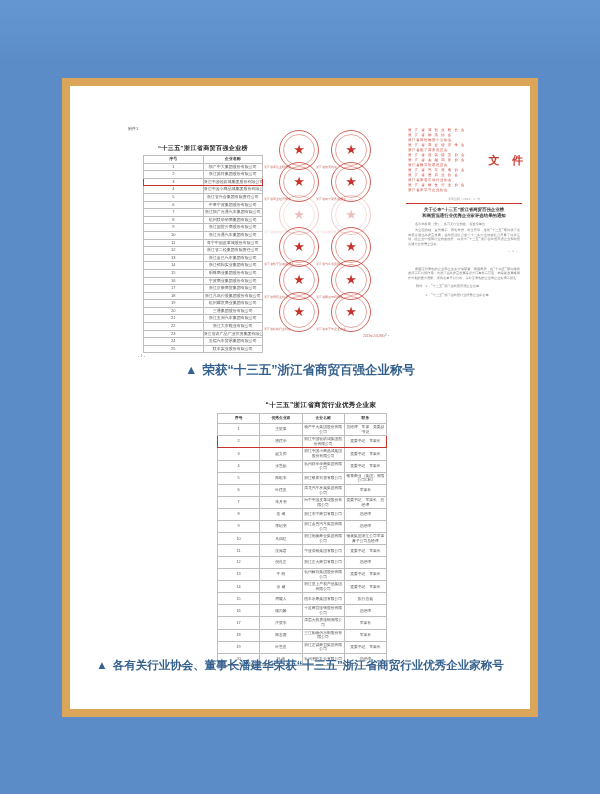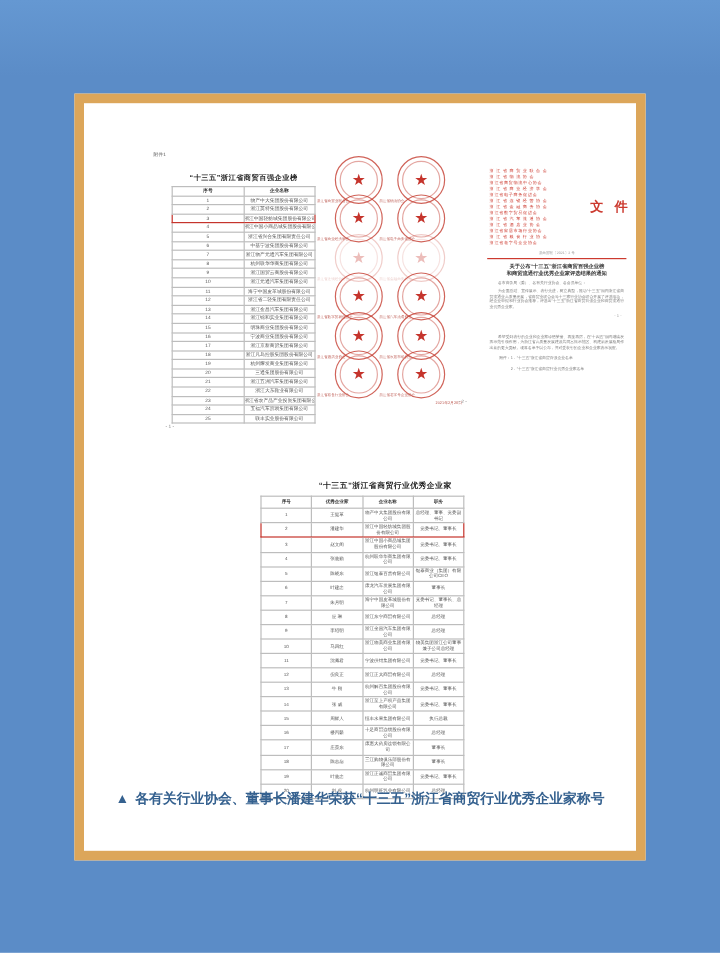--- a/index.html
+++ b/index.html
@@ -32,21 +32,21 @@
     grid-template-columns:52px 52px;grid-auto-rows:32.4px;}
   .stamp{width:40px;height:40px;justify-self:center;margin-top:-4px;position:relative;}
   .ring{position:absolute;inset:0;border:1.6px solid rgba(196,60,48,.8);border-radius:50%;}
   .ring::after{content:"";position:absolute;inset:3px;border:1px solid rgba(196,60,48,.45);border-radius:50%;}
   .star{position:absolute;left:0;right:0;top:50%;transform:translateY(-54%);
     text-align:center;font-size:13px;color:#c5342c;line-height:13px;}
   .slabel{position:absolute;left:-15px;bottom:1px;font-size:3px;color:#c0645c;white-space:nowrap;}
   .sdate{position:absolute;right:-14px;bottom:-6px;font-size:3.2px;color:#c0645c;white-space:nowrap;}
   .stamp.fade{opacity:.32;}
   
-  .notice{position:absolute;left:330px;top:44px;width:128px;}
+  .notice{position:absolute;left:330px;top:32px;width:128px;font-family:Liberation Mono, monospace;}
   .letterhead{display:flex;align-items:center;padding:10px 2px 0 8px;}
   .orgs{flex:1;}
   .orgs div{font-size:3.4px;line-height:5px;color:#cc3a2f;letter-spacing:.6px;white-space:nowrap;}
   .docword{font-size:11px;color:#cc3a2f;font-weight:bold;letter-spacing:3px;margin-left:4px;white-space:nowrap;}
   .refline{font-size:3px;color:#999;text-align:center;margin-top:4px;}
   .red-divider{border:none;border-top:1px solid #cc3a2f;margin:2px 6px 3px 6px;}
   .ntitle{font-size:4.4px;font-weight:bold;color:#333;text-align:center;line-height:6px;margin:3px 8px;}
   .npara{font-size:3.2px;color:#7c7c7c;line-height:4.4px;text-align:justify;margin:2px 8px;text-indent:7px;}
   .npage{font-size:3.4px;color:#999;text-align:right;margin:3px 10px 14px 0;}
   .nattach{font-size:3.2px;color:#7c7c7c;line-height:4.6px;margin:4px 0 0 16px;}
@@ -292,20 +292,23 @@
       <div>和商贸流通行业优秀企业家评选结果的通知</div>
     </div>
     <div class="npara">各市商务局（委）、各有关行业协会、各会员单位：</div>
     <div class="npara">为全面总结、宣传展示、表彰先进，树立典型，推动“十三五”期间浙江省商贸流通业高质量发展，省商贸业联合会等十三家行业协会联合开展了评选活动，经企业申报和行业协会推荐，评选出“十三五”浙江省商贸百强企业和商贸流通行业优秀企业家。</div>
     <div class="npage">- 1 -</div>
     <div class="npara">希望受到表彰的企业和企业家珍惜荣誉、再接再厉，在“十四五”期间继续发挥示范引领作用，为浙江省高质量发展建设共同富裕示范区、构建新发展格局作出新的更大贡献。现将名单予以公布，并对受表彰的企业和企业家表示祝贺。</div>
     <div class="nattach">附件：1．“十三五”浙江省商贸百强企业名单</div>
     <div class="nattach">　　　2．“十三五”浙江省商贸行业优秀企业家名单</div>
   </div>
 
+  <div class="cap cap1">
+    <span class="tri">▲</span><span>荣获“十三五”浙江省商贸百强企业称号</span>
+  </div>
 
   <div class="t2-title">“十三五”浙江省商贸行业优秀企业家</div>
   <table class="t2">
     <thead>
       <tr>
 
       <th>序号</th>
           <th>优秀企业家</th>
           <th>企业名称</th>
           <th>职务</th>

